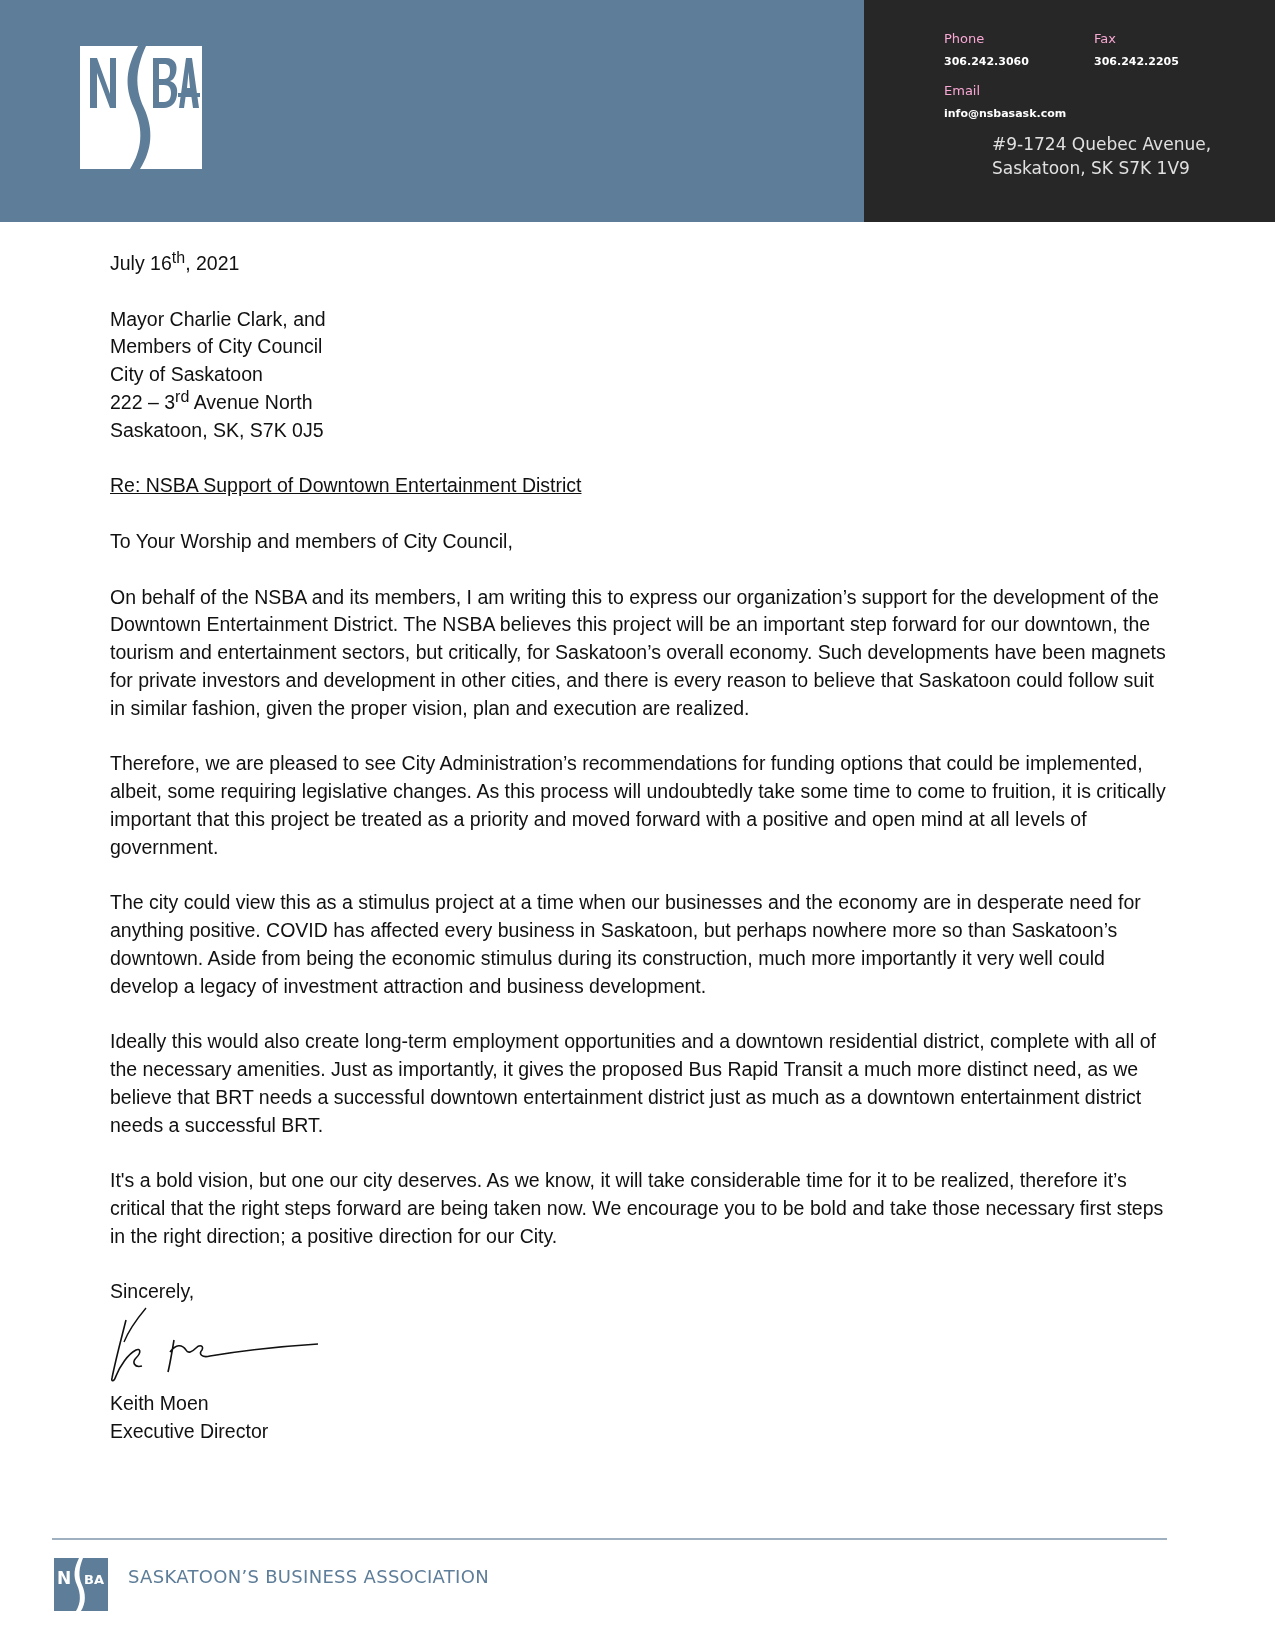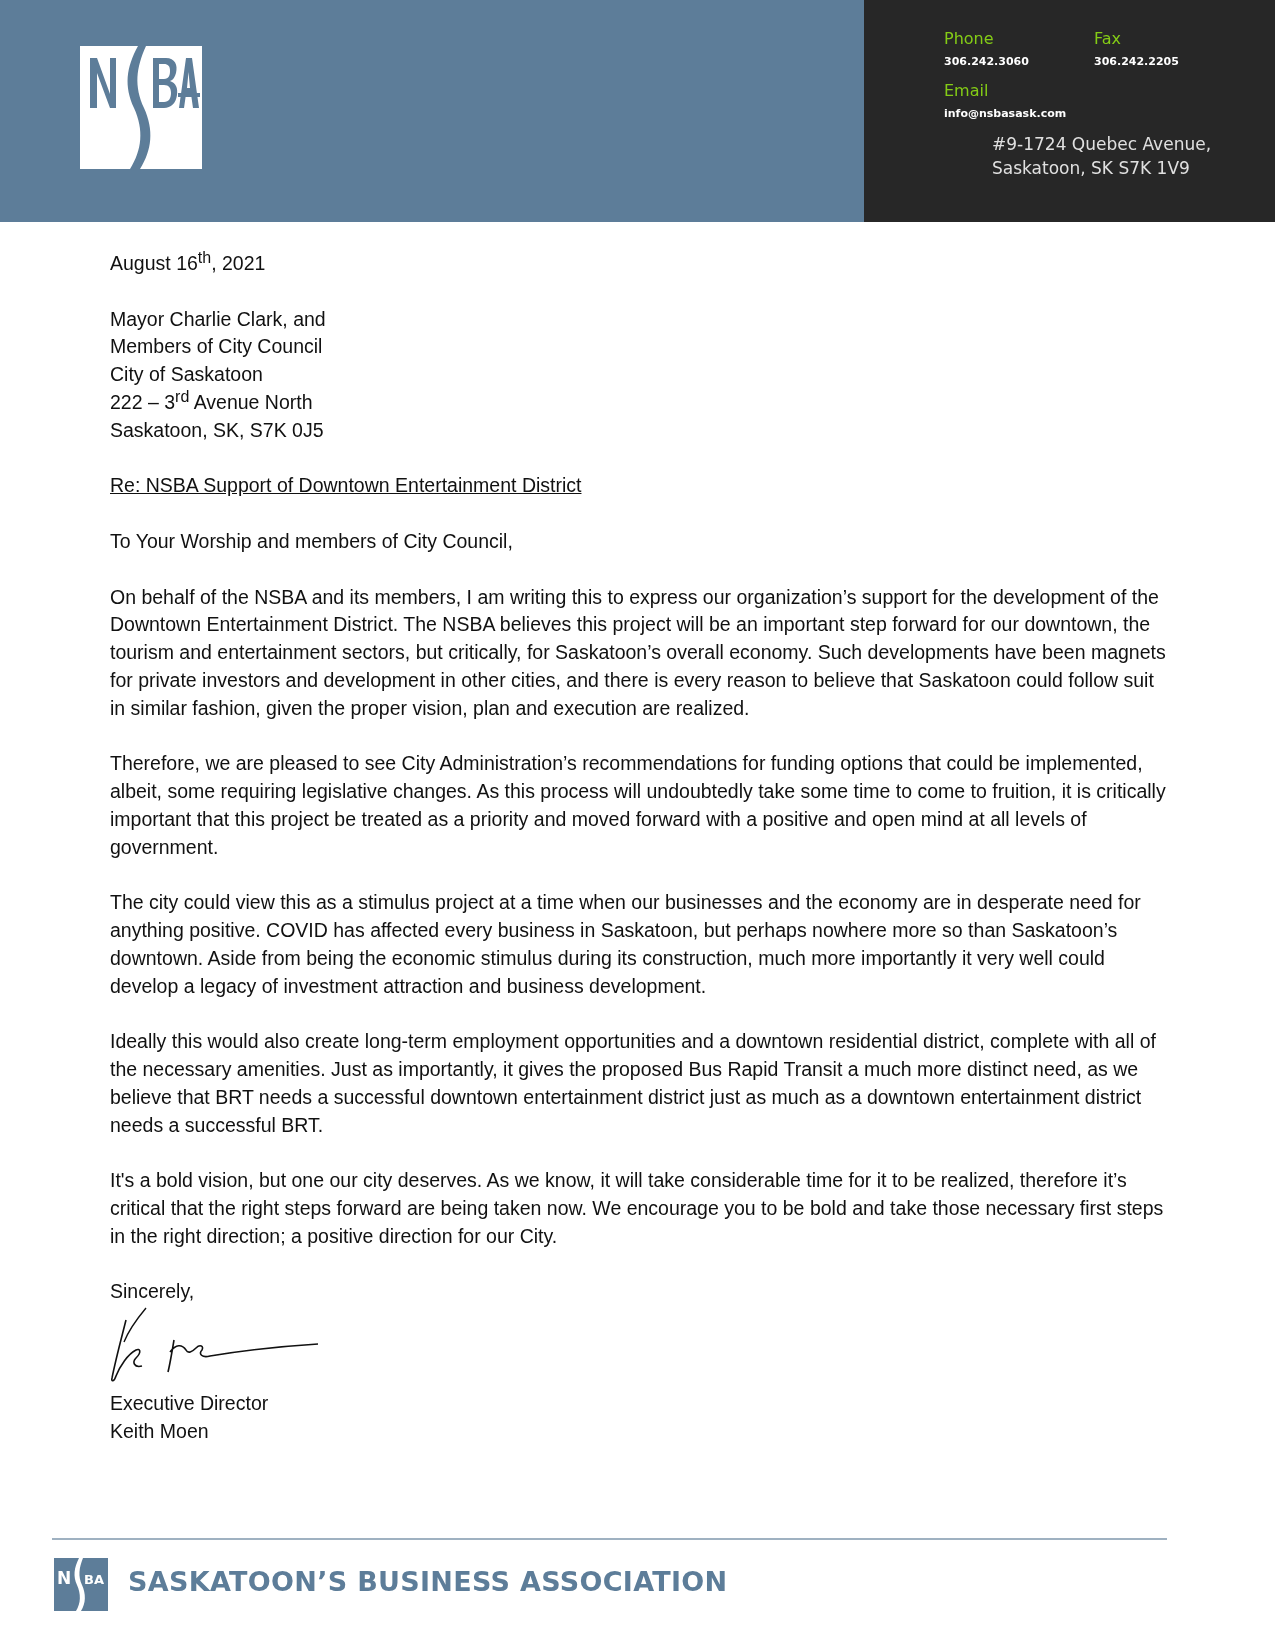--- a/index.html
+++ b/index.html
@@ -10,40 +10,40 @@
   .header { position: absolute; left: 0; top: 0; width: 1275px; height: 222px; display: flex; }
   .header-left { width: 864px; height: 222px; background: #5d7d99; position: relative; }
   .header-right { flex: 1; height: 222px; background: #272727; position: relative; color: #ffffff; }
   .logo-box {
     position: absolute; left: 80px; top: 46px; width: 122px; height: 123px; background: #ffffff; overflow: hidden;
   }
   .logo-box svg { display: block; }
   .contact { position: absolute; left: 80px; top: 28px; font-family: "DejaVu Sans", sans-serif; }
   .contact .row { display: flex; }
   .contact .col { width: 150px; }
-  .contact .lbl { font-size: 16px; color: #84cc16; font-weight: normal; line-height: 22px; }
+  .contact .lbl { font-size: 13px; color: #f9a8d4; font-weight: normal; line-height: 22px; }
   .contact .val { font-size: 11px; font-weight: bold; color: #ffffff; line-height: 24px; }
   .contact .addr { font-size: 17px; color: #e0e0e0; line-height: 24px; margin-top: 6px; margin-left: 48px; }
   .contact .gap { height: 6px; }
 
   .letter {
     position: absolute; left: 110px; top: 250px; width: 1060px;
     font-family: "Liberation Sans", sans-serif; font-size: 19.5px; line-height: 27.8px; color: #111111;
   }
   .letter p { margin: 0 0 27.8px 0; }
   .letter sup { font-size: 16px; line-height: 0; vertical-align: 7px; }
   .subject { text-decoration: underline; }
   .signature { height: 84px; margin: 0 0 0 -4px; }
   .signature svg { display: block; }
 
   .footer-line { position: absolute; left: 52px; top: 1538px; width: 1115px; height: 2px; background: #9fb1c1; }
   .footer-logo { position: absolute; left: 54px; top: 1558px; width: 54px; height: 53px; background: #5d7d99; overflow: hidden; }
   .footer-text {
-    position: absolute; left: 128px; top: 1566px; font-family: "DejaVu Sans", sans-serif; font-weight: bold;
-    font-size: 27px; color: #5d7d99; letter-spacing: 0.3px;
+    position: absolute; left: 128px; top: 1566px; font-family: "DejaVu Sans", sans-serif; font-weight: normal;
+    font-size: 18px; color: #5d7d99; letter-spacing: 0.3px;
   }
 </style>
 </head>
 <body>
 
 <div class="header">
   <div class="header-left">
     <div class="logo-box">
       <svg width="122" height="123" viewBox="0 0 122 123">
         <rect width="122" height="123" fill="#ffffff"></rect>
@@ -76,21 +76,21 @@
       <div class="val">info@nsbasask.com</div>
       <div class="addr">
         <div>#9-1724 Quebec Avenue,</div>
         <div>Saskatoon, SK S7K 1V9</div>
       </div>
     </div>
   </div>
 </div>
 
 <div class="letter">
-  <p><span>August 16</span><sup>th</sup><span>, 2021</span></p>
+  <p><span>July 16</span><sup>th</sup><span>, 2021</span></p>
 
   <p>
     <span>Mayor Charlie Clark, and</span><br>
     <span>Members of City Council</span><br>
     <span>City of Saskatoon</span><br>
     <span><span>222 – 3</span><sup>rd</sup><span> Avenue North</span></span><br>
     <span>Saskatoon, SK, S7K 0J5</span>
   </p>
 
   <p class="subject">Re: NSBA Support of Downtown Entertainment District</p>
@@ -103,22 +103,22 @@
   <p>It's a bold vision, but one our city deserves. As we know, it will take considerable time for it to be realized, therefore it’s critical that the right steps forward are being taken now. We encourage you to be bold and take those necessary first steps in the right direction; a positive direction for our City.</p>
 
   <div>Sincerely,</div>
   <div class="signature">
     <svg width="220" height="84" viewBox="0 0 220 84">
       <path d="M20 14 C16 30,10 52,6 72 C5 76,8 76,10 70 C14 60,22 48,30 44 C34 42,36 46,30 52 C26 56,28 62,36 60" fill="none" stroke="#111" stroke-width="1.6"></path>
       <path d="M40 2 C30 14,22 26,18 36" fill="none" stroke="#111" stroke-width="1.4"></path>
       <path d="M68 34 C66 46,64 58,62 66 M64 46 C70 38,76 38,80 44 C82 48,86 46,90 42 C94 38,98 40,96 44 C92 48,96 52,104 50 C140 44,180 40,212 38" fill="none" stroke="#111" stroke-width="1.6"></path>
     </svg>
   </div>
+  <div>Keith Moen</div>
   <div>Executive Director</div>
-  <div>Keith Moen</div>
 </div>
 
 <div class="footer-line"></div>
 <div class="footer-logo">
   <svg width="54" height="53" viewBox="0 0 54 53">
     <rect width="54" height="53" fill="#5d7d99"></rect>
     <path d="M25 0 C20 10,19 18,23 27 C27 36,27 45,22 53 L27 53 C32 45,32 36,28 27 C24 18,25 10,29 0 Z" fill="#ffffff"></path>
     <text x="3" y="26" font-family="DejaVu Sans, sans-serif" font-size="17" font-weight="bold" fill="#ffffff">N</text>
     <text x="30" y="26" font-family="DejaVu Sans, sans-serif" font-size="13" font-weight="bold" fill="#ffffff">BA</text>
   </svg>

